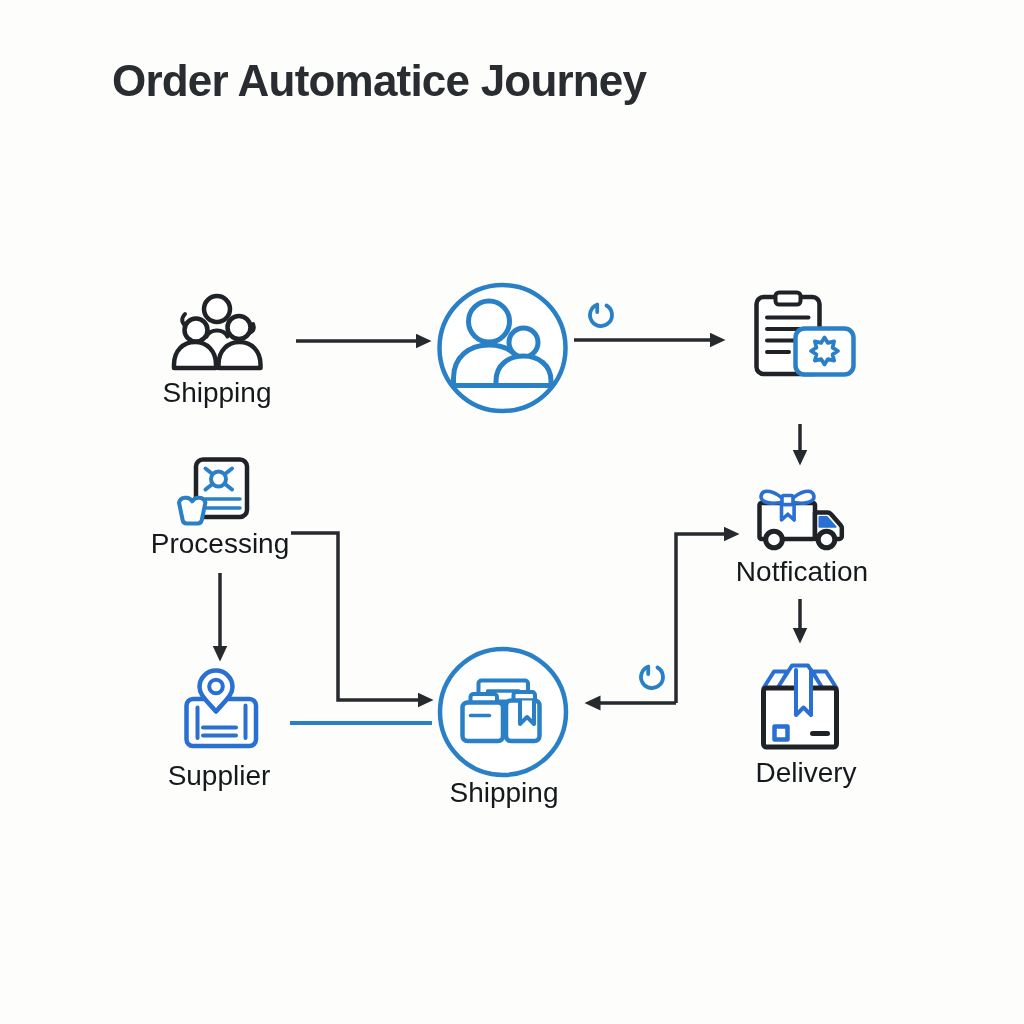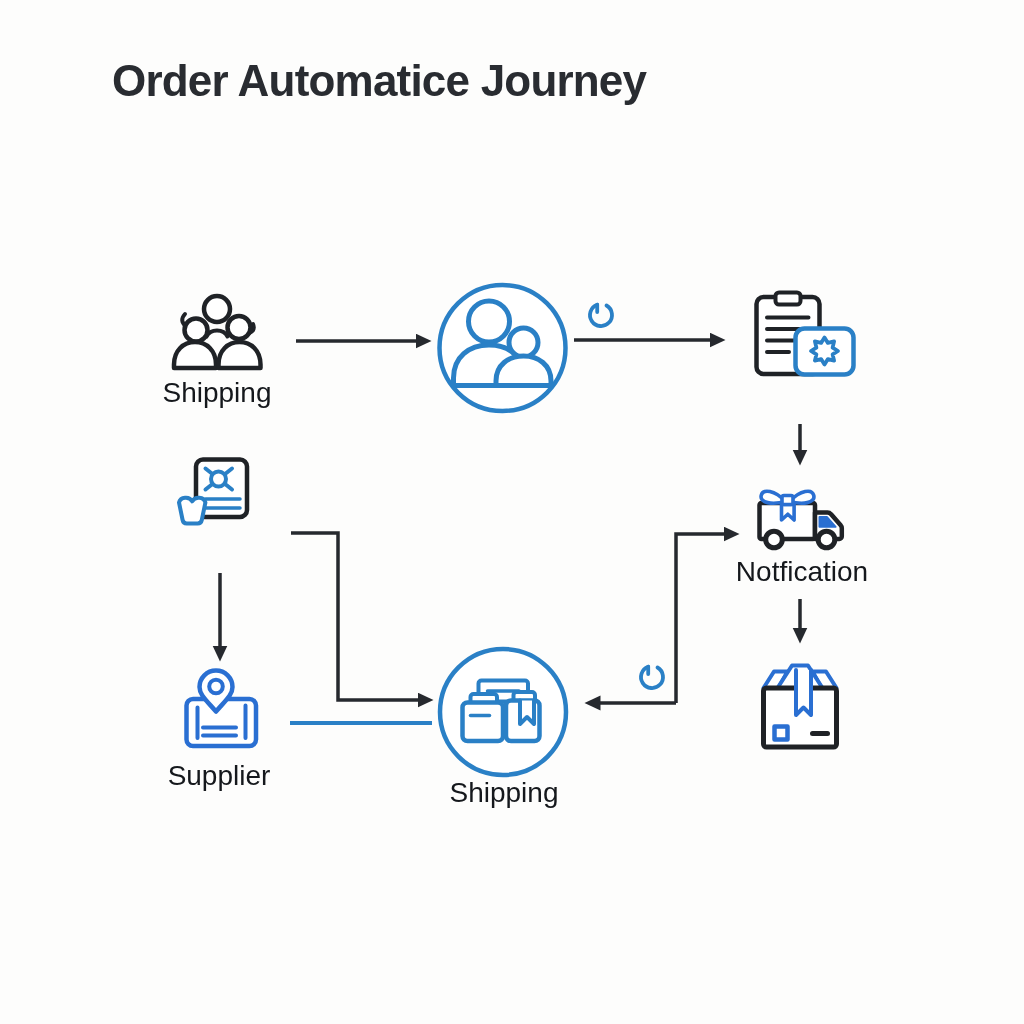--- a/index.html
+++ b/index.html
@@ -163,17 +163,19 @@
         <path class="acc2 fw" d="M777.5 688 l14.5 -22.5 h16 l14.5 22.5 z" stroke-width="4"></path>
         <rect class="ink fw" x="763.5" y="688" width="73" height="59" rx="3" stroke-width="5"></rect>
         <path class="acc2 fw" d="M796 670 v45 l7.5 -7.5 7.5 7.5 v-45" stroke-width="4"></path>
         <rect class="acc2 fw" x="774.5" y="726.5" width="13" height="13" stroke-width="4.5"></rect>
         <path class="ink fn" d="M812.5 733.5 h15" stroke-width="5"></path>
       </g>
     </g>
   </svg>
 
   <div class="nlabel" style="left:131px;top:377px">Shipping</div>
+  <div class="nlabel" style="left:134px;top:528px">Processing</div>
   <div class="nlabel" style="left:716px;top:556px">Notfication</div>
   <div class="nlabel" style="left:133px;top:760px">Supplier</div>
   <div class="nlabel" style="left:418px;top:777px">Shipping</div>
+  <div class="nlabel" style="left:720px;top:757px">Delivery</div>
 
 </div>
 
 </body></html>

